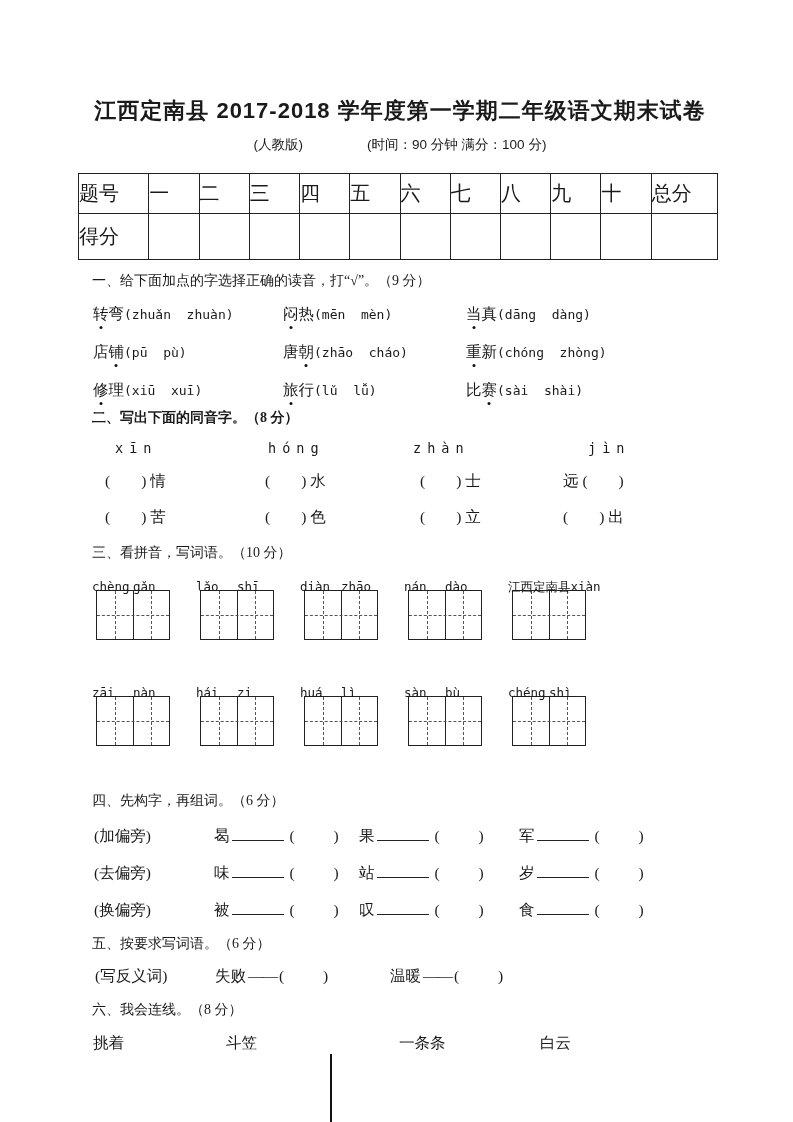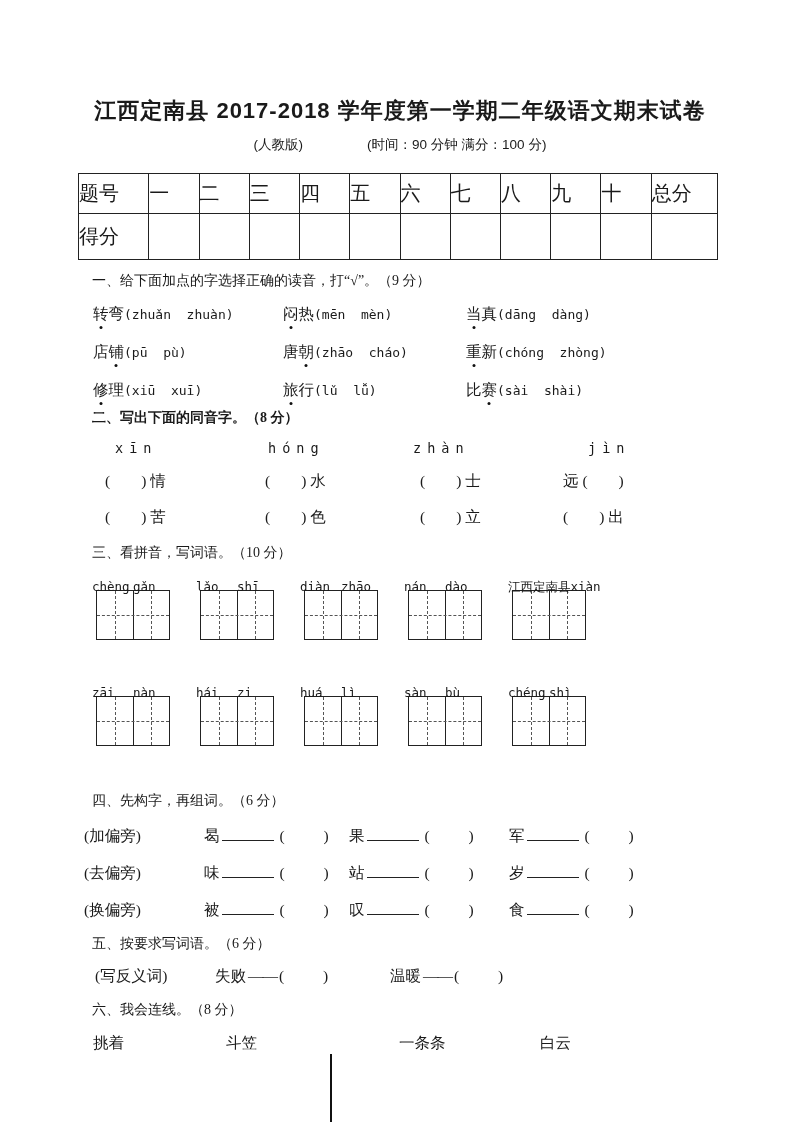--- a/index.html
+++ b/index.html
@@ -47,21 +47,21 @@
   .pys span{flex:1;text-align:left;white-space:nowrap;}
   .grid2{display:flex;height:48px;border:1.6px solid #222;position:relative;background:#fff0;}
   .grid2 .cell{flex:1;position:relative;}
   .grid2 .cell + .cell{border-left:1.4px solid #222;}
   .grid2 .cell::after{content:"";position:absolute;left:50%;top:0;bottom:0;
         border-left:1px dashed #555;}
   .grid2::before{content:"";position:absolute;left:0;right:0;top:50%;
         border-top:1px dashed #555;z-index:1;}
 
   .h-s4{margin-top:46px;}
-  .s4-row{display:grid;grid-template-columns:120px 145px 160px auto;margin-left:6px;
+  .s4-row{display:grid;grid-template-columns:120px 145px 160px auto;margin-left:16px;
           margin-top:16px;font-size:15.5px;white-space:nowrap;align-items:baseline;}
   .uline{display:inline-block;width:52px;border-bottom:1.5px solid #222;height:13px;
          margin:0 6px 0 2px;}
   .pr{white-space:pre;}
 
   .h-s5{margin-top:14px;}
   .s5-row{display:grid;grid-template-columns:120px 175px 165px auto;margin-left:17px;
           margin-top:13px;font-size:15.5px;white-space:nowrap;align-items:baseline;}
   .dash{letter-spacing:-1px;margin:0 2px;}
 

